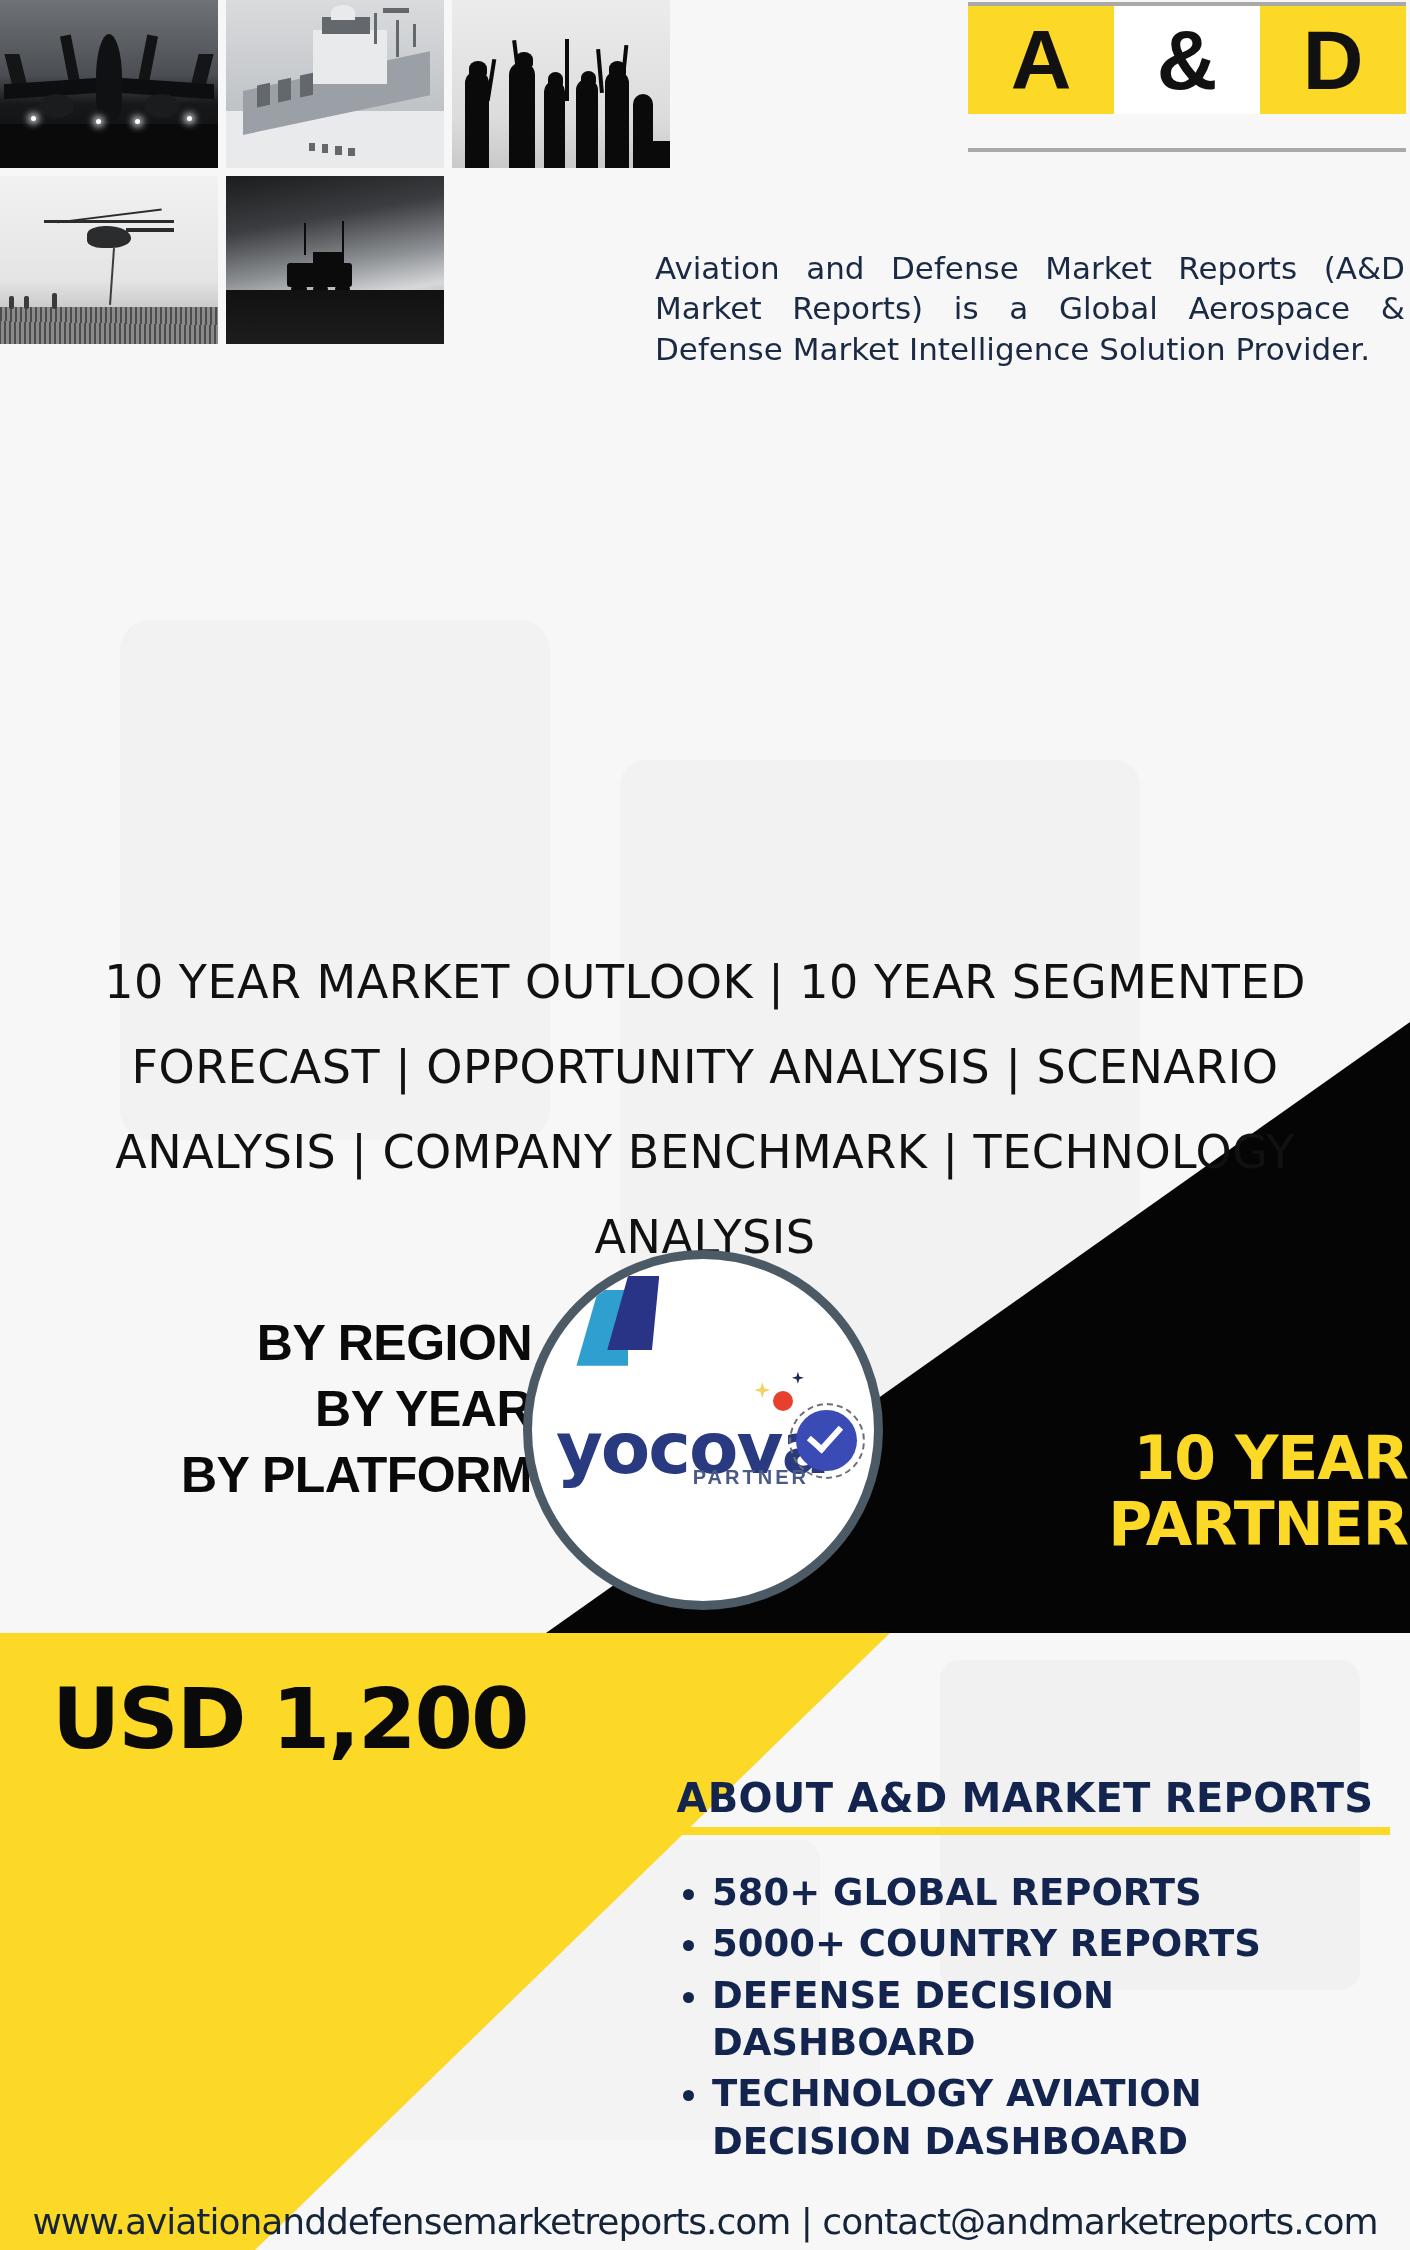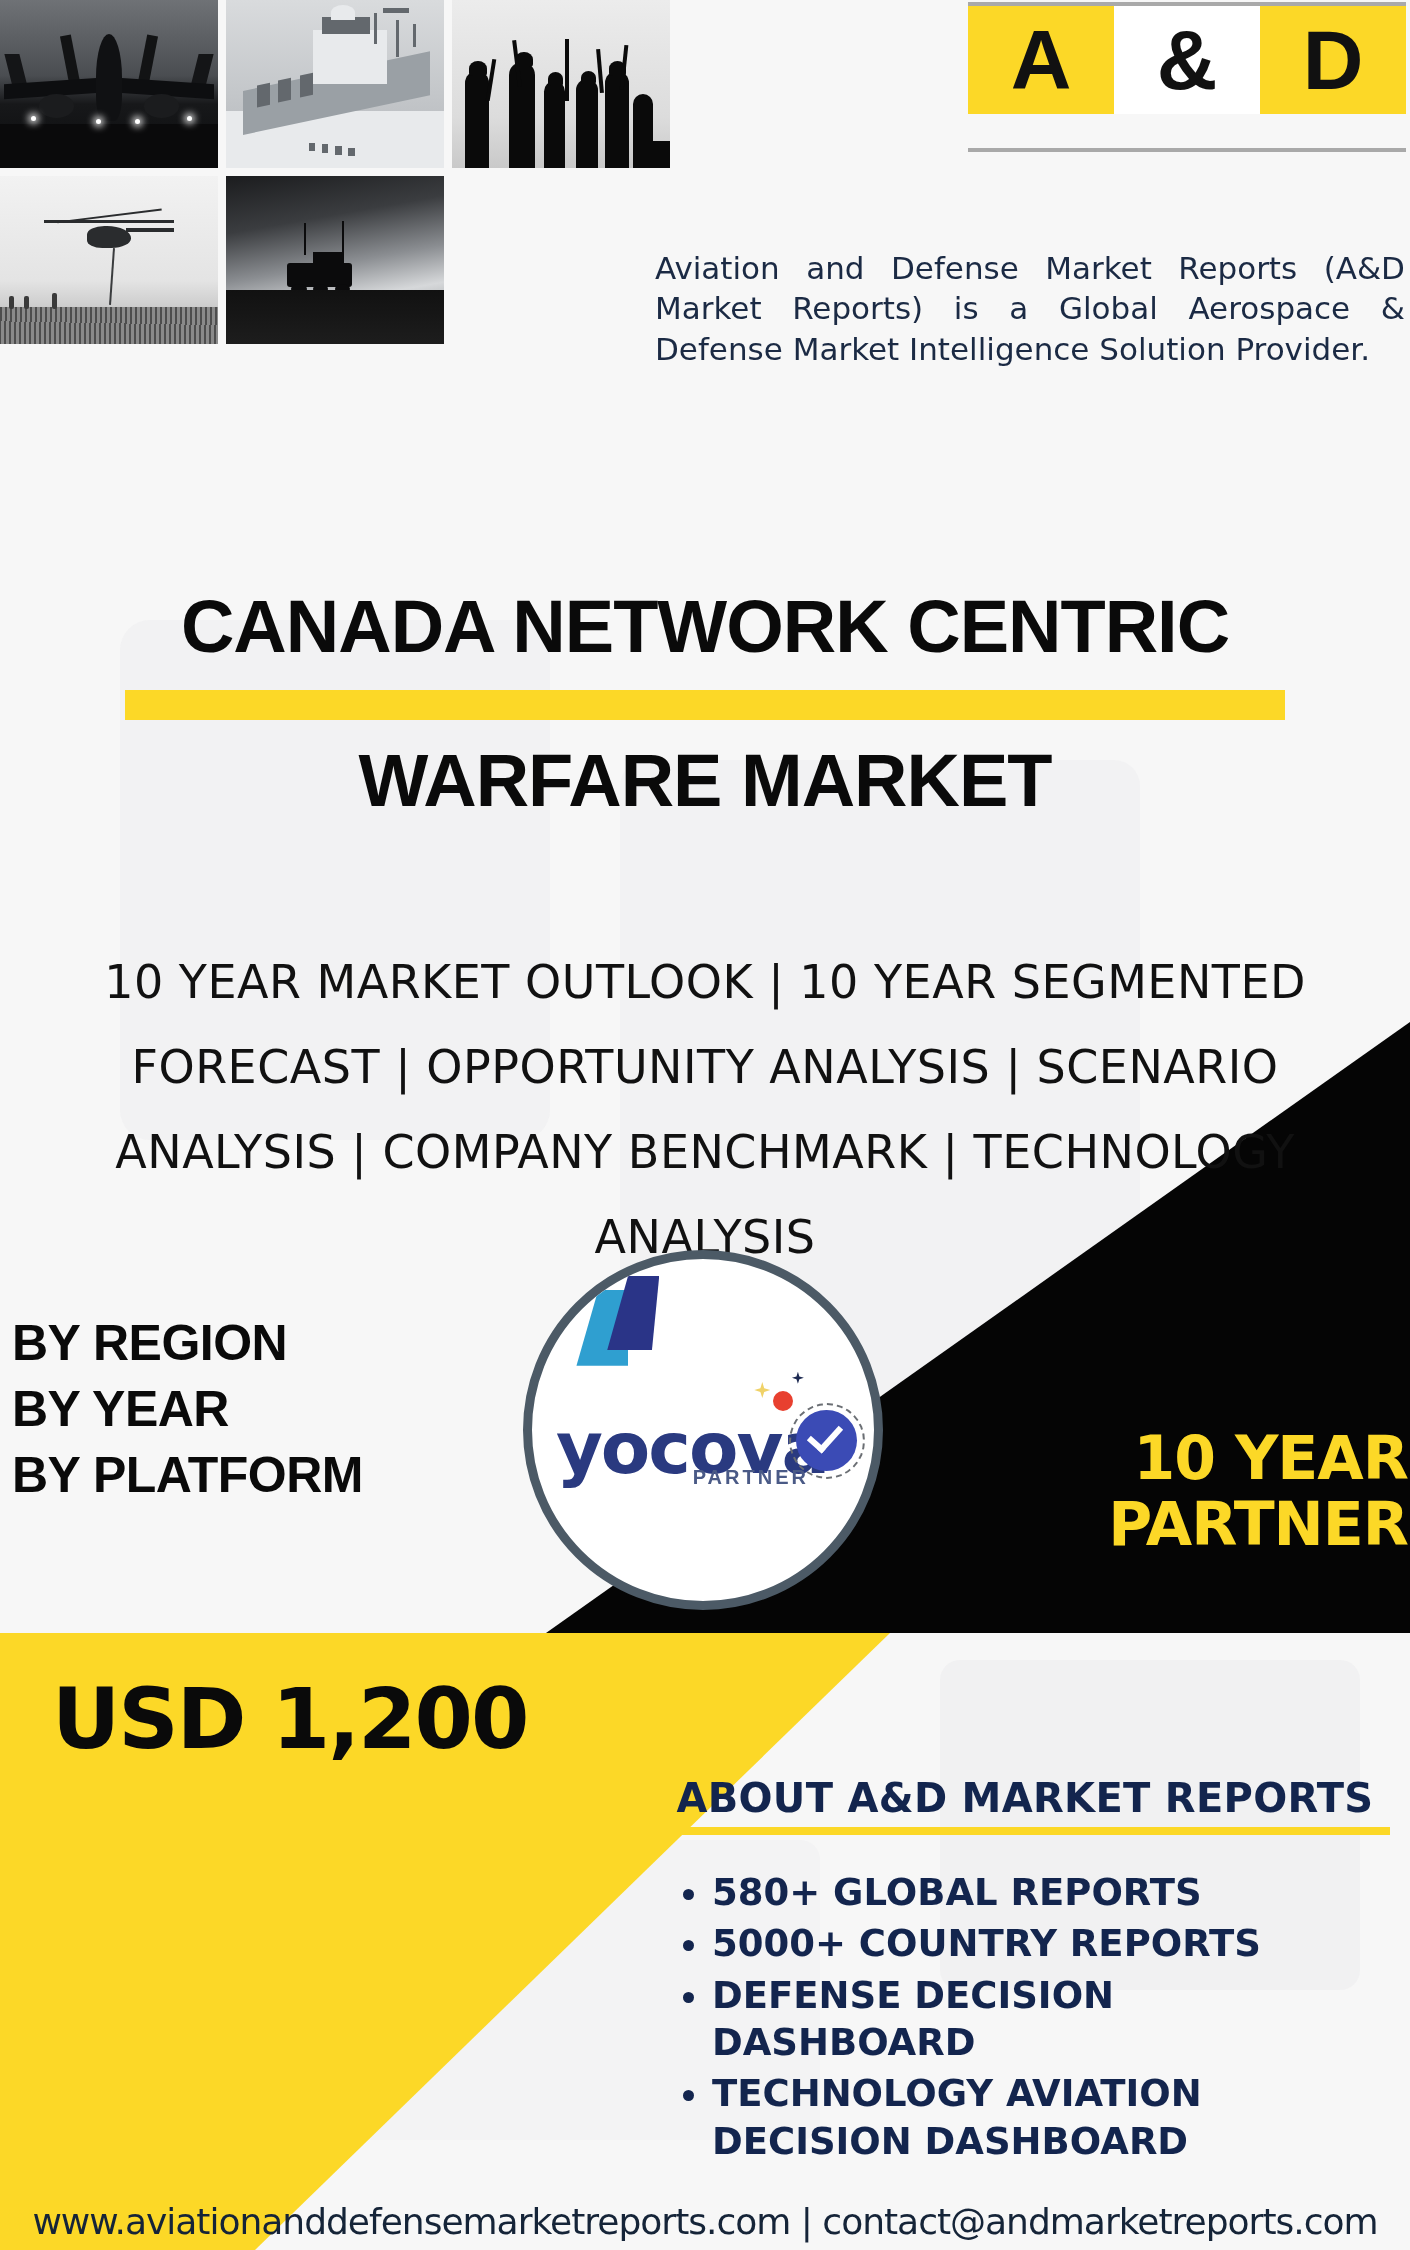--- a/index.html
+++ b/index.html
@@ -103,21 +103,21 @@
   #black-wedge{position:absolute;left:0;top:0;width:1410px;height:1633px;
     background:#050505;
     clip-path:polygon(1410px 1022px, 1410px 1633px, 546px 1633px);}
 
   
   #yellow-wedge{position:absolute;left:0;top:1633px;width:1410px;height:617px;
     background:#fcd827;
     clip-path:polygon(0 0, 890px 0, 255px 617px, 0 617px);}
 
   
-  #by-list{position:absolute;left:12px;top:1310px;width:520px;}
+  #by-list{position:absolute;left:12px;top:1310px;width:520px;text-align:right;}
   .by-item{font-size:50px;font-weight:700;color:#0a0a0a;line-height:1.32;letter-spacing:-.5px;}
 
   
   #yocova{position:absolute;left:523px;top:1250px;width:360px;height:360px;}
   #yocova .ring{position:absolute;inset:0;border-radius:50%;background:#ffffff;
     border:9px solid #4c5a66;box-sizing:border-box;overflow:hidden;}
   #yocova .tri-light{position:absolute;left:13%;top:9%;width:52px;height:76px;background:#2f9fd0;
     clip-path:polygon(42% 0,100% 0,100% 100%,0 100%);}
   #yocova .tri-dark{position:absolute;left:22%;top:5%;width:52px;height:74px;background:#2a3487;
     clip-path:polygon(40% 0,100% 0,86% 100%,0 100%);}
@@ -260,25 +260,20 @@
       <div class="cell w">&amp;</div>
       <div class="cell y">D</div>
     </div>
     <div class="bar-bot"></div>
   </div>
 
   <div id="intro">Aviation and Defense Market Reports (A&amp;D Market Reports) is a Global Aerospace &amp; Defense Market Intelligence Solution Provider.</div>
 
   <div id="black-wedge"></div>
 
-  <div id="title-block">
-    <div class="title-line">CANADA NETWORK CENTRIC</div>
-    <div id="title-rule"></div>
-    <div class="title-line">WARFARE MARKET</div>
-  </div>
 
   <div id="subtitle">10 YEAR MARKET OUTLOOK | 10 YEAR SEGMENTED FORECAST | OPPORTUNITY ANALYSIS | SCENARIO ANALYSIS | COMPANY BENCHMARK | TECHNOLOGY ANALYSIS</div>
 
   <div id="by-list">
     <div class="by-item">BY REGION</div>
     <div class="by-item">BY YEAR</div>
     <div class="by-item">BY PLATFORM</div>
   </div>
 
   <div id="forecast">

